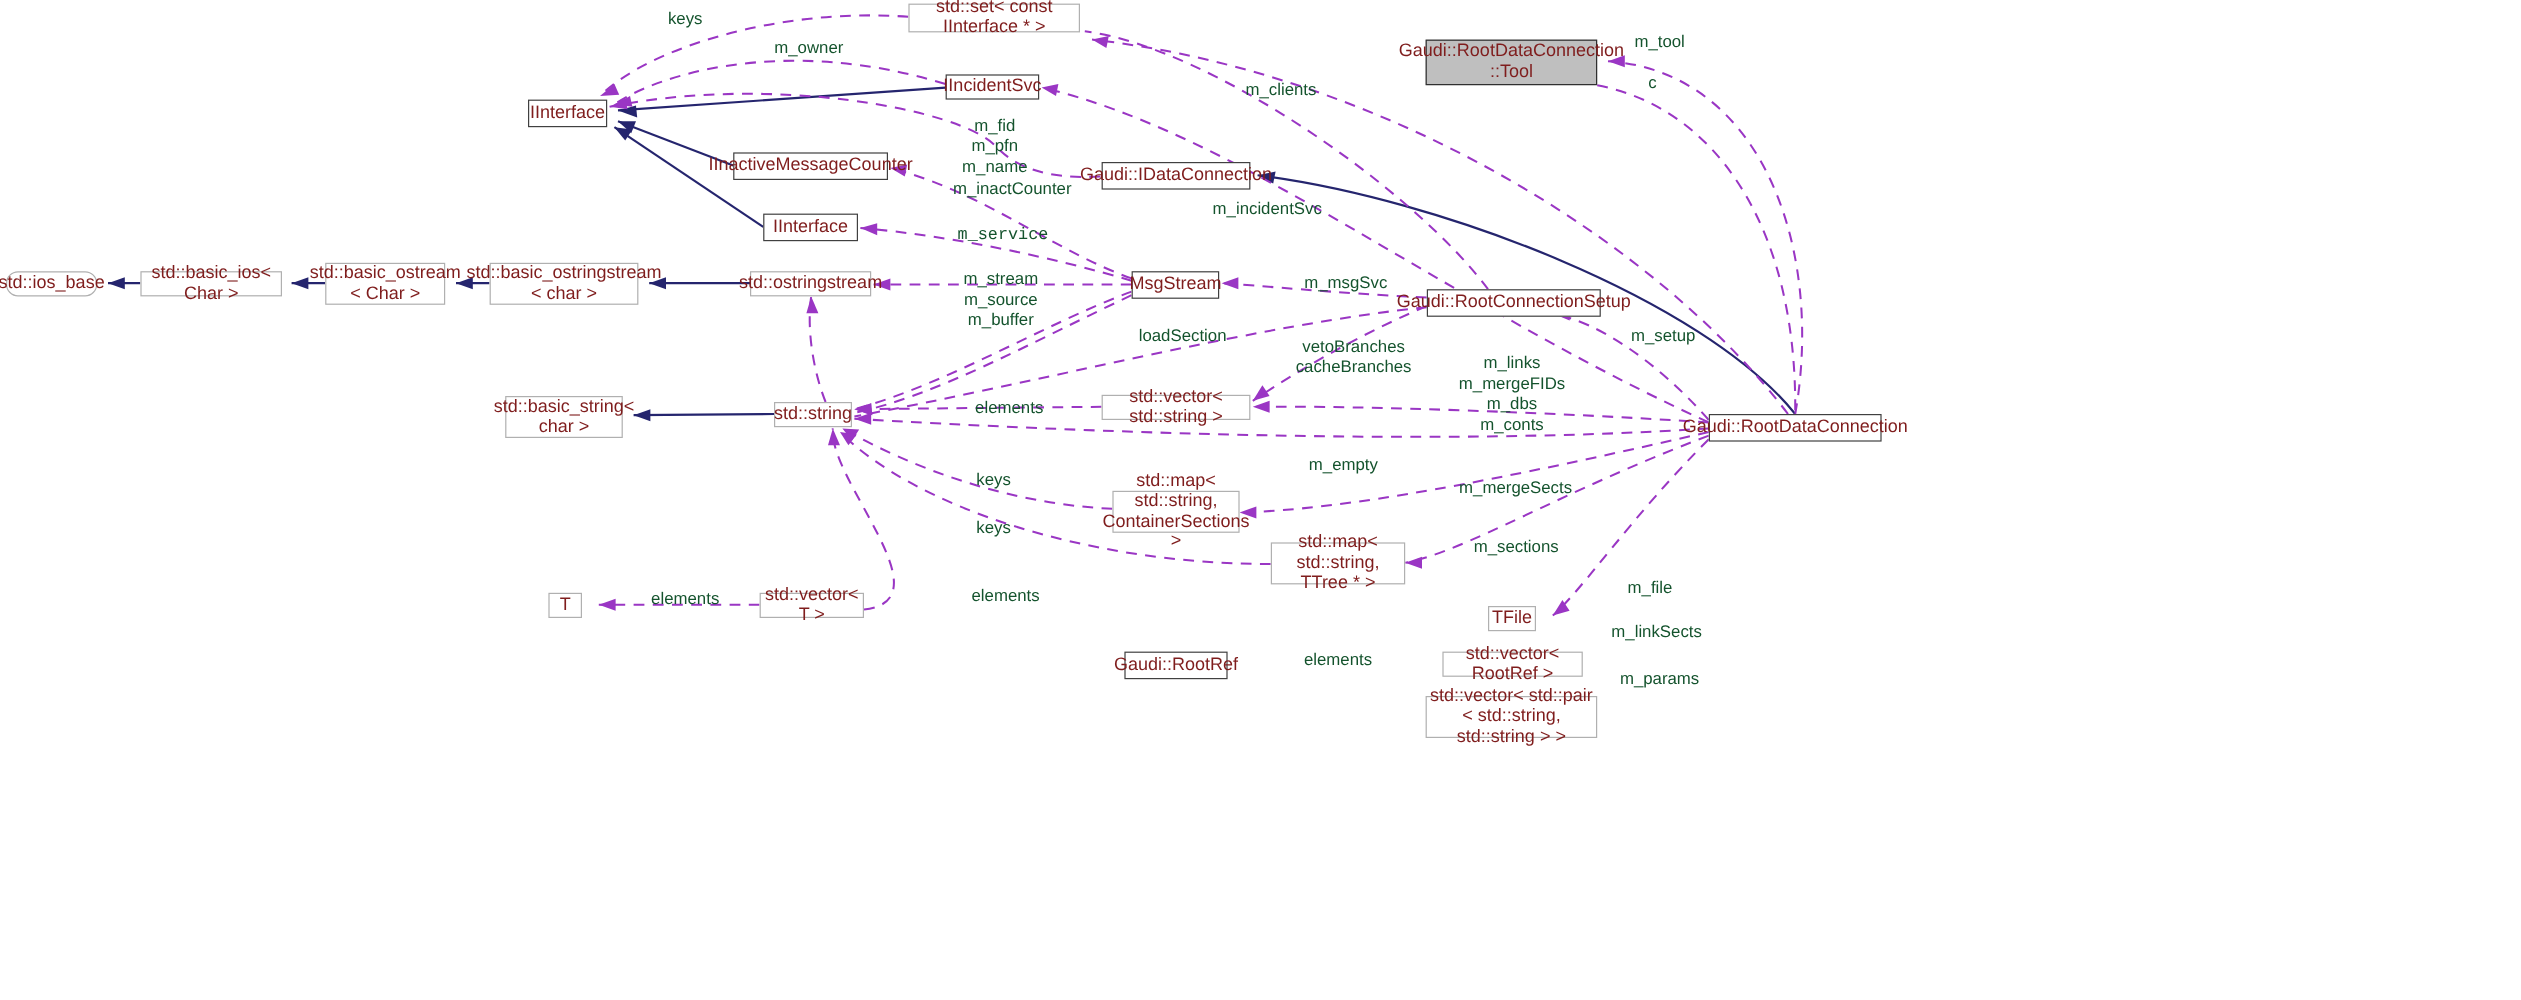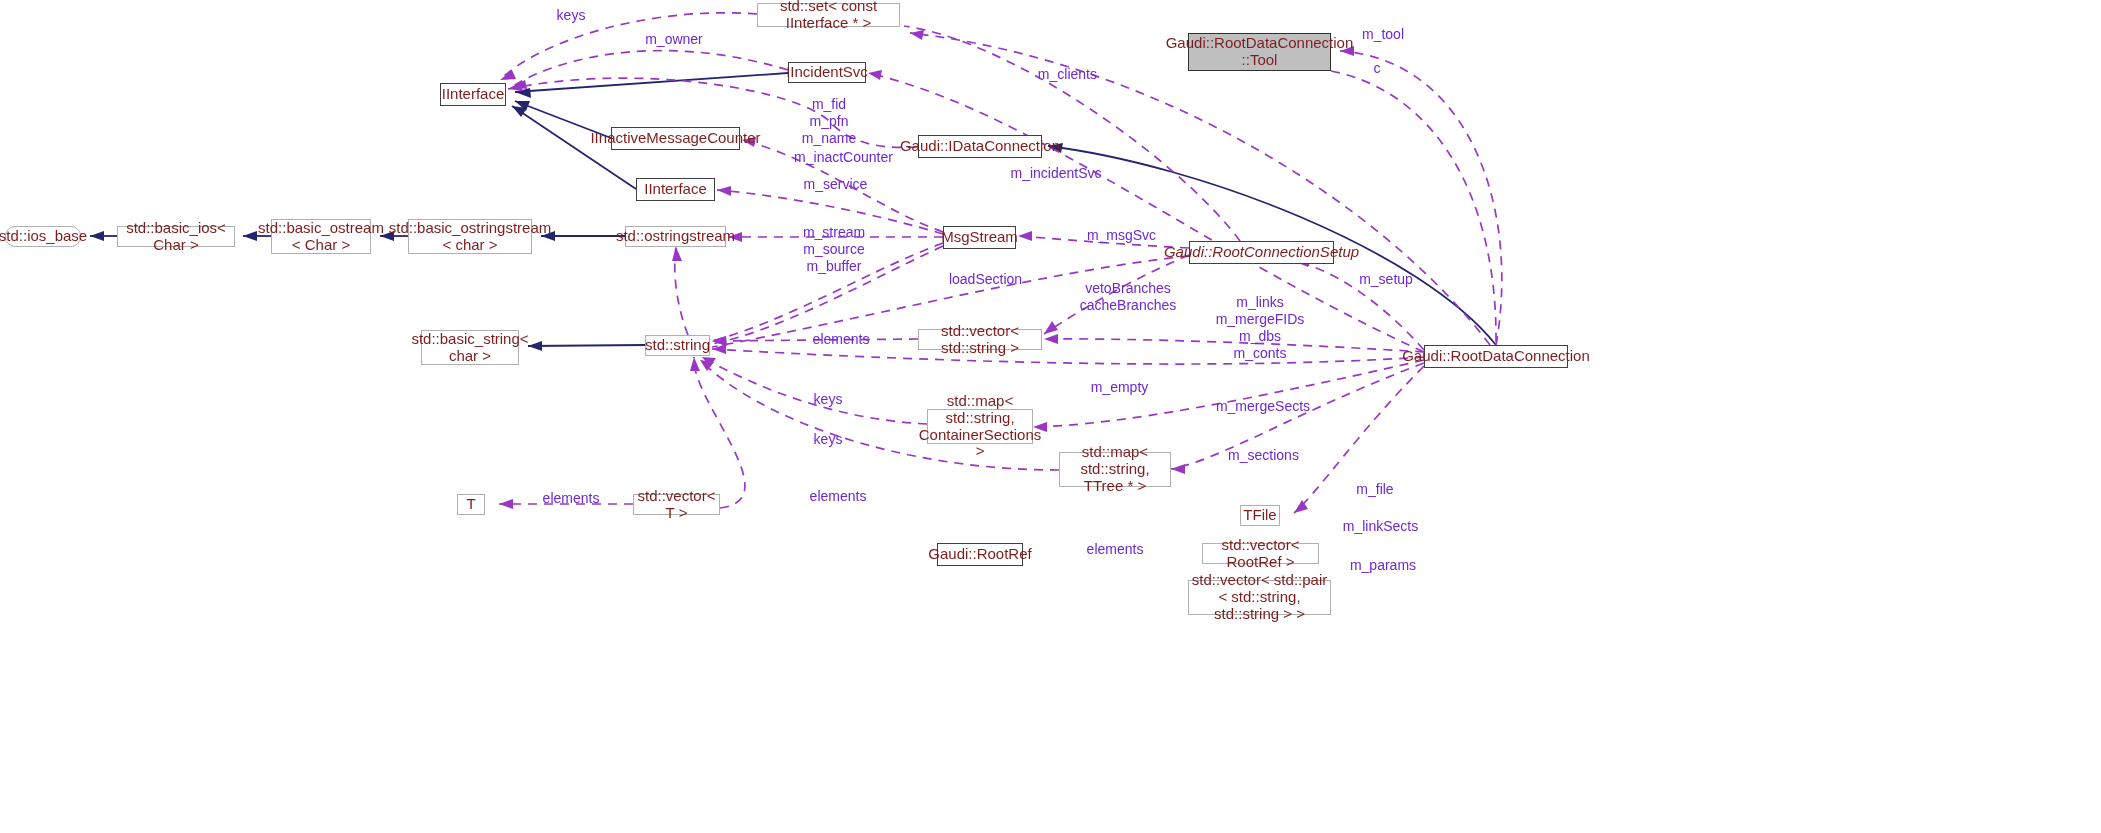--- a/index.html
+++ b/index.html
@@ -4,21 +4,21 @@
 <style>
   html,body{margin:0;padding:0;background:#ffffff;}
   #canvas{position:relative;width:2101px;height:833px;background:#ffffff;
           font-family:"Liberation Sans", sans-serif;overflow:hidden;}
   .node{position:absolute;box-sizing:border-box;display:flex;align-items:center;
         justify-content:center;text-align:center;line-height:1.12;
         font-size:15px;color:#7f1d1d;background:#ffffff;white-space:pre-line;}
   .node.thin{border:1px solid #b0b0b0;}
   .node.thick{border:1.6px solid #404040;}
   .node.filled{border:1.6px solid #303030;background:#bfbfbf;}
-  .edge-label{position:absolute;font-size:14px;color:#6d28d9;white-space:pre-line;
+  .edge-label{position:absolute;font-size:14px;color:#14532d;white-space:pre-line;
               text-align:center;line-height:1.22;}
   svg#wires{position:absolute;left:0;top:0;width:2101px;height:833px;}
   .dash{fill:none;stroke:#9a36c4;stroke-width:1.7;stroke-dasharray:9 7;}
   .solid{fill:none;stroke:#25256e;stroke-width:1.8;}
   .ahd{fill:#9a36c4;}
   .ahs{fill:#25256e;}
 </style>
 </head>
 <body>
 
@@ -190,21 +190,21 @@
   <div class="node thick" style="left:918px;top:135px;width:124px;height:23px;">Gaudi::IDataConnection</div>
   <div class="node thick" style="left:636px;top:178px;width:79px;height:23px;">IInterface</div>
   <div class="node thin" style="left:5px;top:226px;width:76px;height:21px;border-radius:10px;">std::ios_base</div>
   <div class="node thin" style="left:117px;top:226px;width:118px;height:21px;">std::basic_ios&lt; Char &gt;</div>
   <div class="node thin" style="left:271px;top:219px;width:100px;height:35px;">std::basic_ostream
 &lt; Char &gt;</div>
   <div class="node thin" style="left:408px;top:219px;width:124px;height:35px;">std::basic_ostringstream
 &lt; char &gt;</div>
   <div class="node thin" style="left:625px;top:226px;width:101px;height:21px;">std::ostringstream</div>
   <div class="node thick" style="left:943px;top:226px;width:73px;height:23px;">MsgStream</div>
-  <div class="node thick" style="left:1189px;top:241px;width:145px;height:23px;font-style:italic;">Gaudi::RootConnectionSetup</div>
+  <div class="node thick" style="left:1189px;top:241px;width:145px;height:23px;">Gaudi::RootConnectionSetup</div>
   <div class="node thin" style="left:421px;top:330px;width:98px;height:35px;">std::basic_string&lt;
 char &gt;</div>
   <div class="node thin" style="left:645px;top:335px;width:65px;height:21px;">std::string</div>
   <div class="node thin" style="left:918px;top:329px;width:124px;height:21px;">std::vector&lt; std::string &gt;</div>
   <div class="node thick" style="left:1424px;top:345px;width:144px;height:23px;">Gaudi::RootDataConnection</div>
   <div class="node thin" style="left:927px;top:409px;width:106px;height:35px;">std::map&lt; std::string,
 ContainerSections &gt;</div>
   <div class="node thin" style="left:1059px;top:452px;width:112px;height:35px;">std::map&lt; std::string,
 TTree * &gt;</div>
   <div class="node thin" style="left:457px;top:494px;width:28px;height:21px;">T</div>
@@ -218,21 +218,21 @@
   <div class="edge-label" style="left:548px;top:7px;width:46px;">keys</div>
   <div class="edge-label" style="left:1355px;top:26px;width:56px;">m_tool</div>
   <div class="edge-label" style="left:637px;top:31px;width:74px;">m_owner</div>
   <div class="edge-label" style="left:1368px;top:60px;width:18px;">c</div>
   <div class="edge-label" style="left:1027px;top:66px;width:70px;text-align:right;">m_clients</div>
   <div class="edge-label" style="left:798px;top:96px;width:62px;">m_fid
 m_pfn
 m_name</div>
   <div class="edge-label" style="left:790px;top:149px;width:107px;">m_inactCounter</div>
   <div class="edge-label" style="left:963px;top:165px;width:100px;margin-left:43px;">m_incidentSvc</div>
-  <div class="edge-label" style="left:798px;top:176px;width:75px;">m_service</div>
+  <div class="edge-label" style="left:798px;top:188px;width:75px;font-family:Liberation Mono, monospace;">m_service</div>
   <div class="edge-label" style="left:1082px;top:227px;width:79px;">m_msgSvc</div>
   <div class="edge-label" style="left:798px;top:224px;width:72px;">m_stream
 m_source
 m_buffer</div>
   <div class="edge-label" style="left:1355px;top:271px;width:62px;">m_setup</div>
   <div class="edge-label" style="left:943px;top:271px;width:85px;">loadSection</div>
   <div class="edge-label" style="left:1078px;top:280px;width:100px;">vetoBranches
 cacheBranches</div>
   <div class="edge-label" style="left:1212px;top:294px;width:96px;">m_links
 m_mergeFIDs

